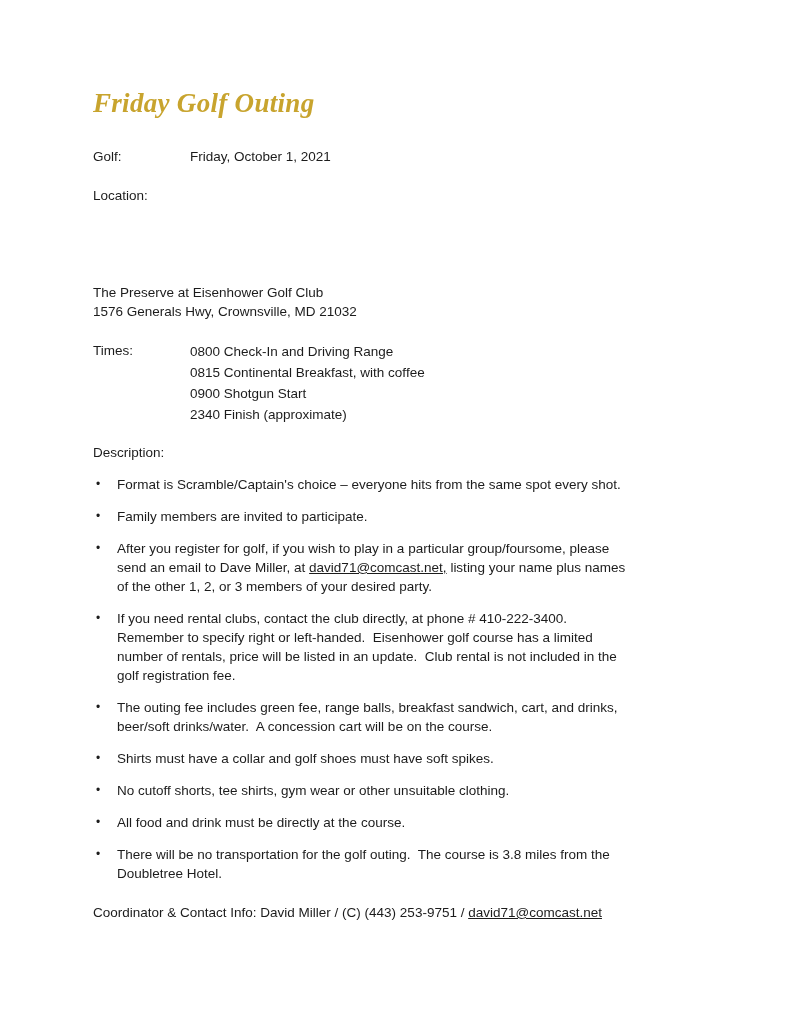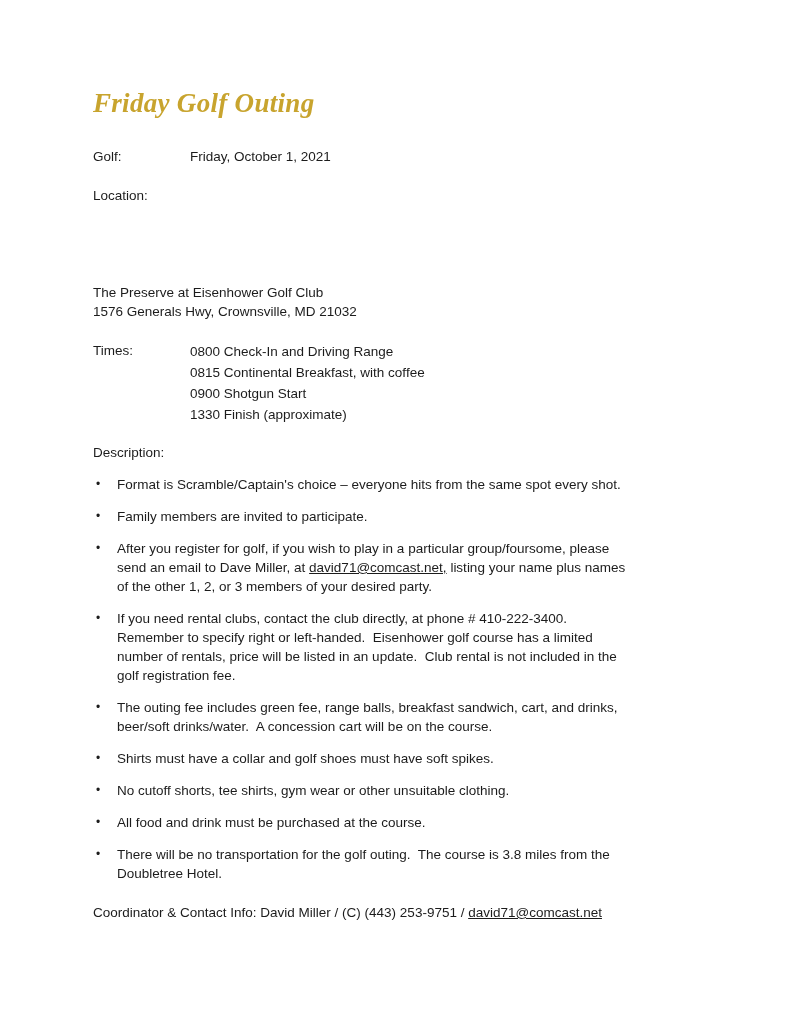--- a/index.html
+++ b/index.html
@@ -63,21 +63,21 @@
       <div class="loc-line">1576 Generals Hwy, Crownsville, MD 21032</div>
     </div>
   </div>
 
   <div class="row row-times">
     <span class="label">Times:</span>
     <div class="value">
       <div class="times-line"><span class="b">0800 Check-In and Driving Range</span><span></span></div>
       <div class="times-line"><span class="b">0815 Continental Breakfast, with coffee</span><span></span></div>
       <div class="times-line"><span class="b">0900 Shotgun Start</span><span></span></div>
-      <div class="times-line"><span class="b">1330 Finish</span><span> (approximate)</span></div>
+      <div class="times-line"><span class="b">2340 Finish</span><span> (approximate)</span></div>
     </div>
   </div>
 
   <div class="desc">Description:</div>
 
   <div class="bullet">
     <span class="dot">•</span>
     <div class="btext"><span>Format is Scramble/Captain's choice – everyone hits from the same spot every shot.</span><a class="email"></a><span></span></div>
   </div>
 
@@ -106,21 +106,21 @@
     <div class="btext"><span>Shirts must have a collar and golf shoes must have soft spikes.</span><a class="email"></a><span></span></div>
   </div>
 
   <div class="bullet">
     <span class="dot">•</span>
     <div class="btext"><span>No cutoff shorts, tee shirts, gym wear or other unsuitable clothing.</span><a class="email"></a><span></span></div>
   </div>
 
   <div class="bullet">
     <span class="dot">•</span>
-    <div class="btext"><span>All food and drink must be purchased at the course.</span><a class="email"></a><span></span></div>
+    <div class="btext"><span>All food and drink must be directly at the course.</span><a class="email"></a><span></span></div>
   </div>
 
   <div class="bullet">
     <span class="dot">•</span>
     <div class="btext"><span>There will be no transportation for the golf outing.  The course is 3.8 miles from the Doubletree Hotel.</span><a class="email"></a><span></span></div>
   </div>
 
   <div class="footer"><span>Coordinator &amp; Contact Info: </span><span class="b">David Miller / (C) (443) 253-9751 / </span><a class="email b">david71@comcast.net</a></div>
 
 </div>

